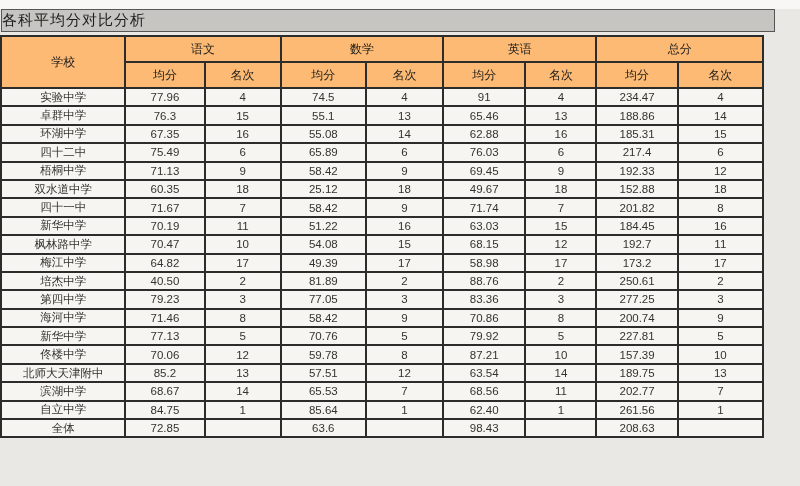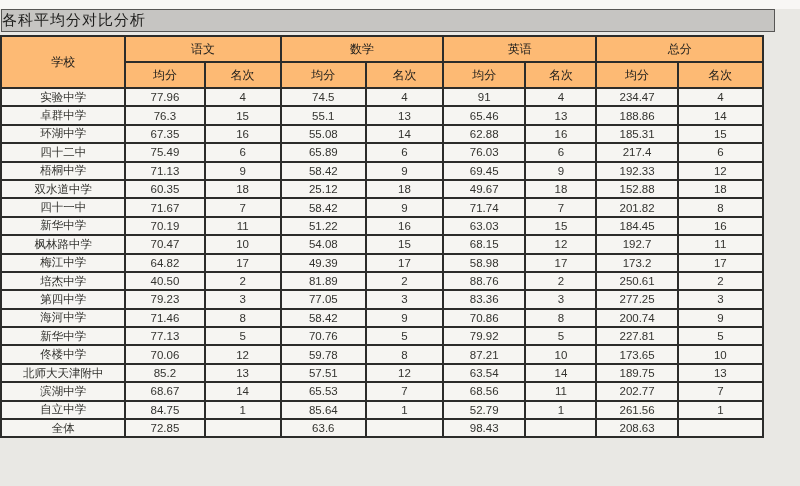--- a/index.html
+++ b/index.html
@@ -270,21 +270,21 @@
   </tr>
 
   <tr>
     <td>佟楼中学</td>
     <td>70.06</td>
     <td>12</td>
     <td>59.78</td>
     <td>8</td>
     <td>87.21</td>
     <td>10</td>
-    <td>173.65</td>
+    <td>157.39</td>
     <td>10</td>
   </tr>
 
   <tr>
     <td>北师大天津附中</td>
     <td>85.2</td>
     <td>13</td>
     <td>57.51</td>
     <td>12</td>
     <td>63.54</td>
@@ -304,21 +304,21 @@
     <td>202.77</td>
     <td>7</td>
   </tr>
 
   <tr>
     <td>自立中学</td>
     <td>84.75</td>
     <td>1</td>
     <td>85.64</td>
     <td>1</td>
-    <td>52.79</td>
+    <td>62.40</td>
     <td>1</td>
     <td>261.56</td>
     <td>1</td>
   </tr>
 
   <tr>
     <td>全体</td>
     <td>72.85</td>
     <td></td>
     <td>63.6</td>

